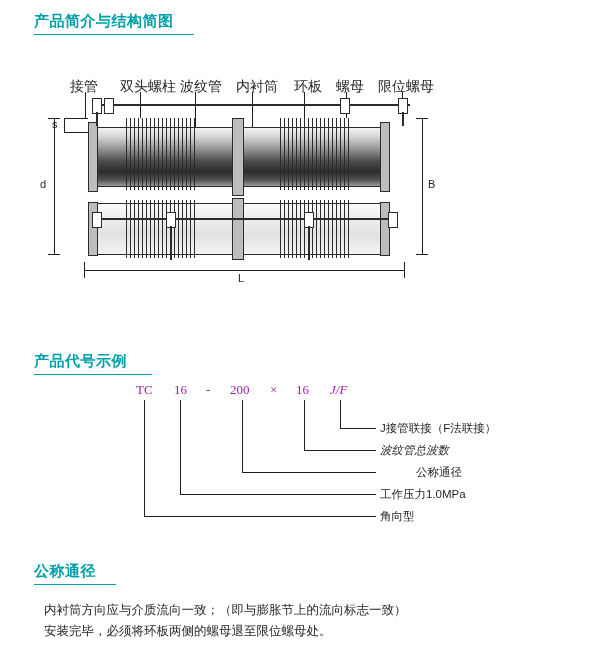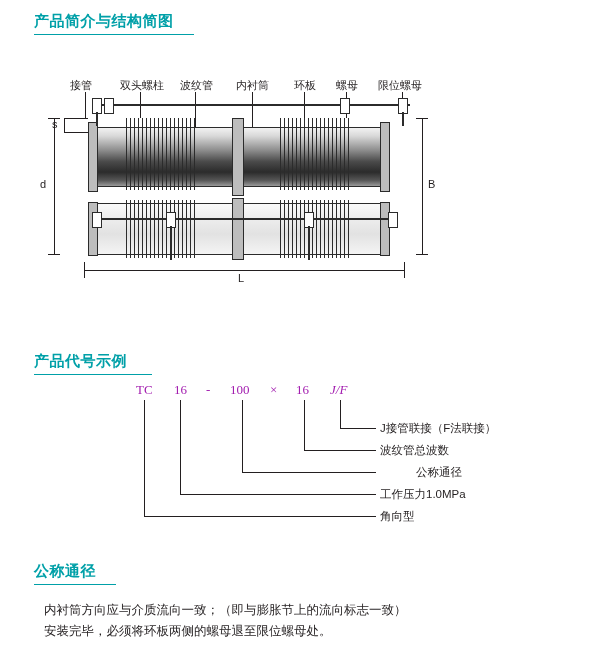--- a/index.html
+++ b/index.html
@@ -43,21 +43,21 @@
   
   .figure {
     position: absolute;
     left: 40px;
     top: 60px;
     width: 520px;
     height: 230px;
   }
   .fig-label {
     position: absolute;
-    font-size: 11px;
+    font-size: 14px;
     color: #231f20;
     white-space: nowrap;
   }
   .lead {
     position: absolute;
     width: 1px;
     background: #231f20;
   }
   .lead-h {
     position: absolute;
@@ -238,32 +238,32 @@
     <div class="dim-text" style="left:198px; top:212px;">L</div>
   </div>
 
   <div class="section-title" id="title-2">产品代号示例</div>
   <div class="underline" id="ul-2"></div>
 
   <div class="code-figure">
     <div class="code-token" style="left:96px; top:4px;">TC</div>
     <div class="code-token" style="left:134px; top:4px;">16</div>
     <div class="code-token" style="left:166px; top:4px;">-</div>
-    <div class="code-token" style="left:190px; top:4px;">100</div>
+    <div class="code-token" style="left:190px; top:4px;">200</div>
     <div class="code-token" style="left:230px; top:4px;">×</div>
     <div class="code-token" style="left:256px; top:4px;">16</div>
     <div class="code-token" style="left:290px; top:4px;font-style:italic;">J/F</div>
 
     <div class="vline" style="left:300px; top:22px; height:28px;"></div>
     <div class="hline" style="left:300px; top:50px; width:36px;"></div>
     <div class="code-note" style="left:340px; top:43px;">J接管联接（F法联接）</div>
 
     <div class="vline" style="left:264px; top:22px; height:50px;"></div>
     <div class="hline" style="left:264px; top:72px; width:72px;"></div>
-    <div class="code-note" style="left:340px; top:65px;">波纹管总波数</div>
+    <div class="code-note" style="left:340px; top:65px;font-style:italic;">波纹管总波数</div>
 
     <div class="vline" style="left:202px; top:22px; height:72px;"></div>
     <div class="hline" style="left:202px; top:94px; width:134px;"></div>
     <div class="code-note" style="left:340px; top:87px;margin-left:36px;">公称通径</div>
 
     <div class="vline" style="left:140px; top:22px; height:94px;"></div>
     <div class="hline" style="left:140px; top:116px; width:196px;"></div>
     <div class="code-note" style="left:340px; top:109px;">工作压力1.0MPa</div>
 
     <div class="vline" style="left:104px; top:22px; height:116px;"></div>

